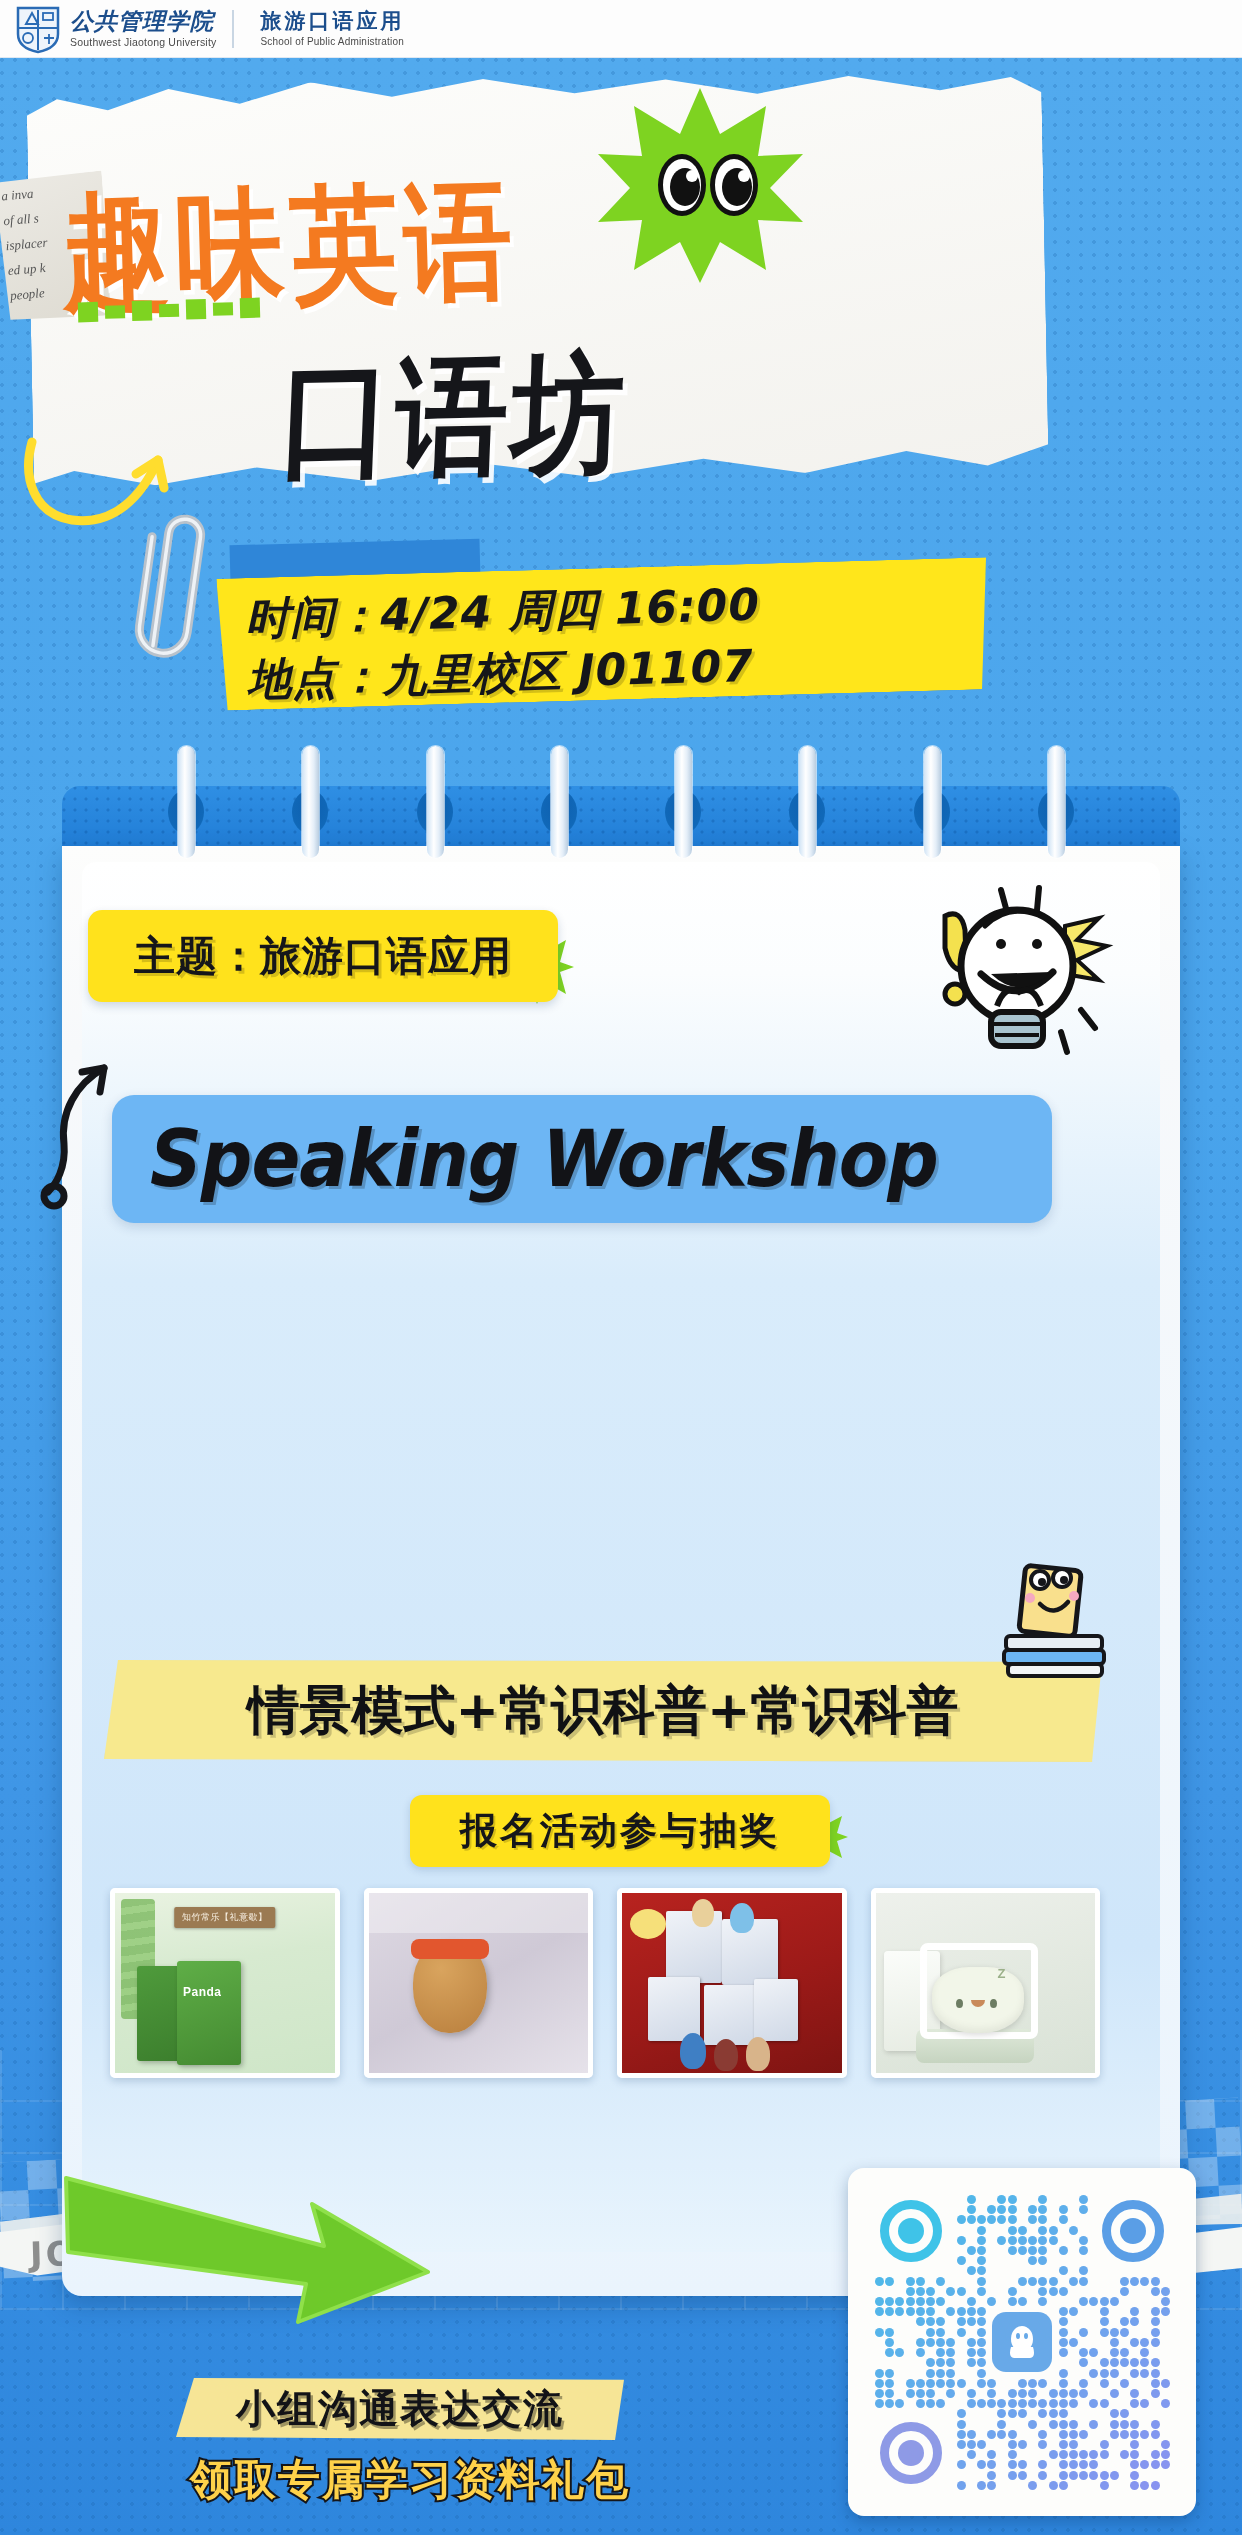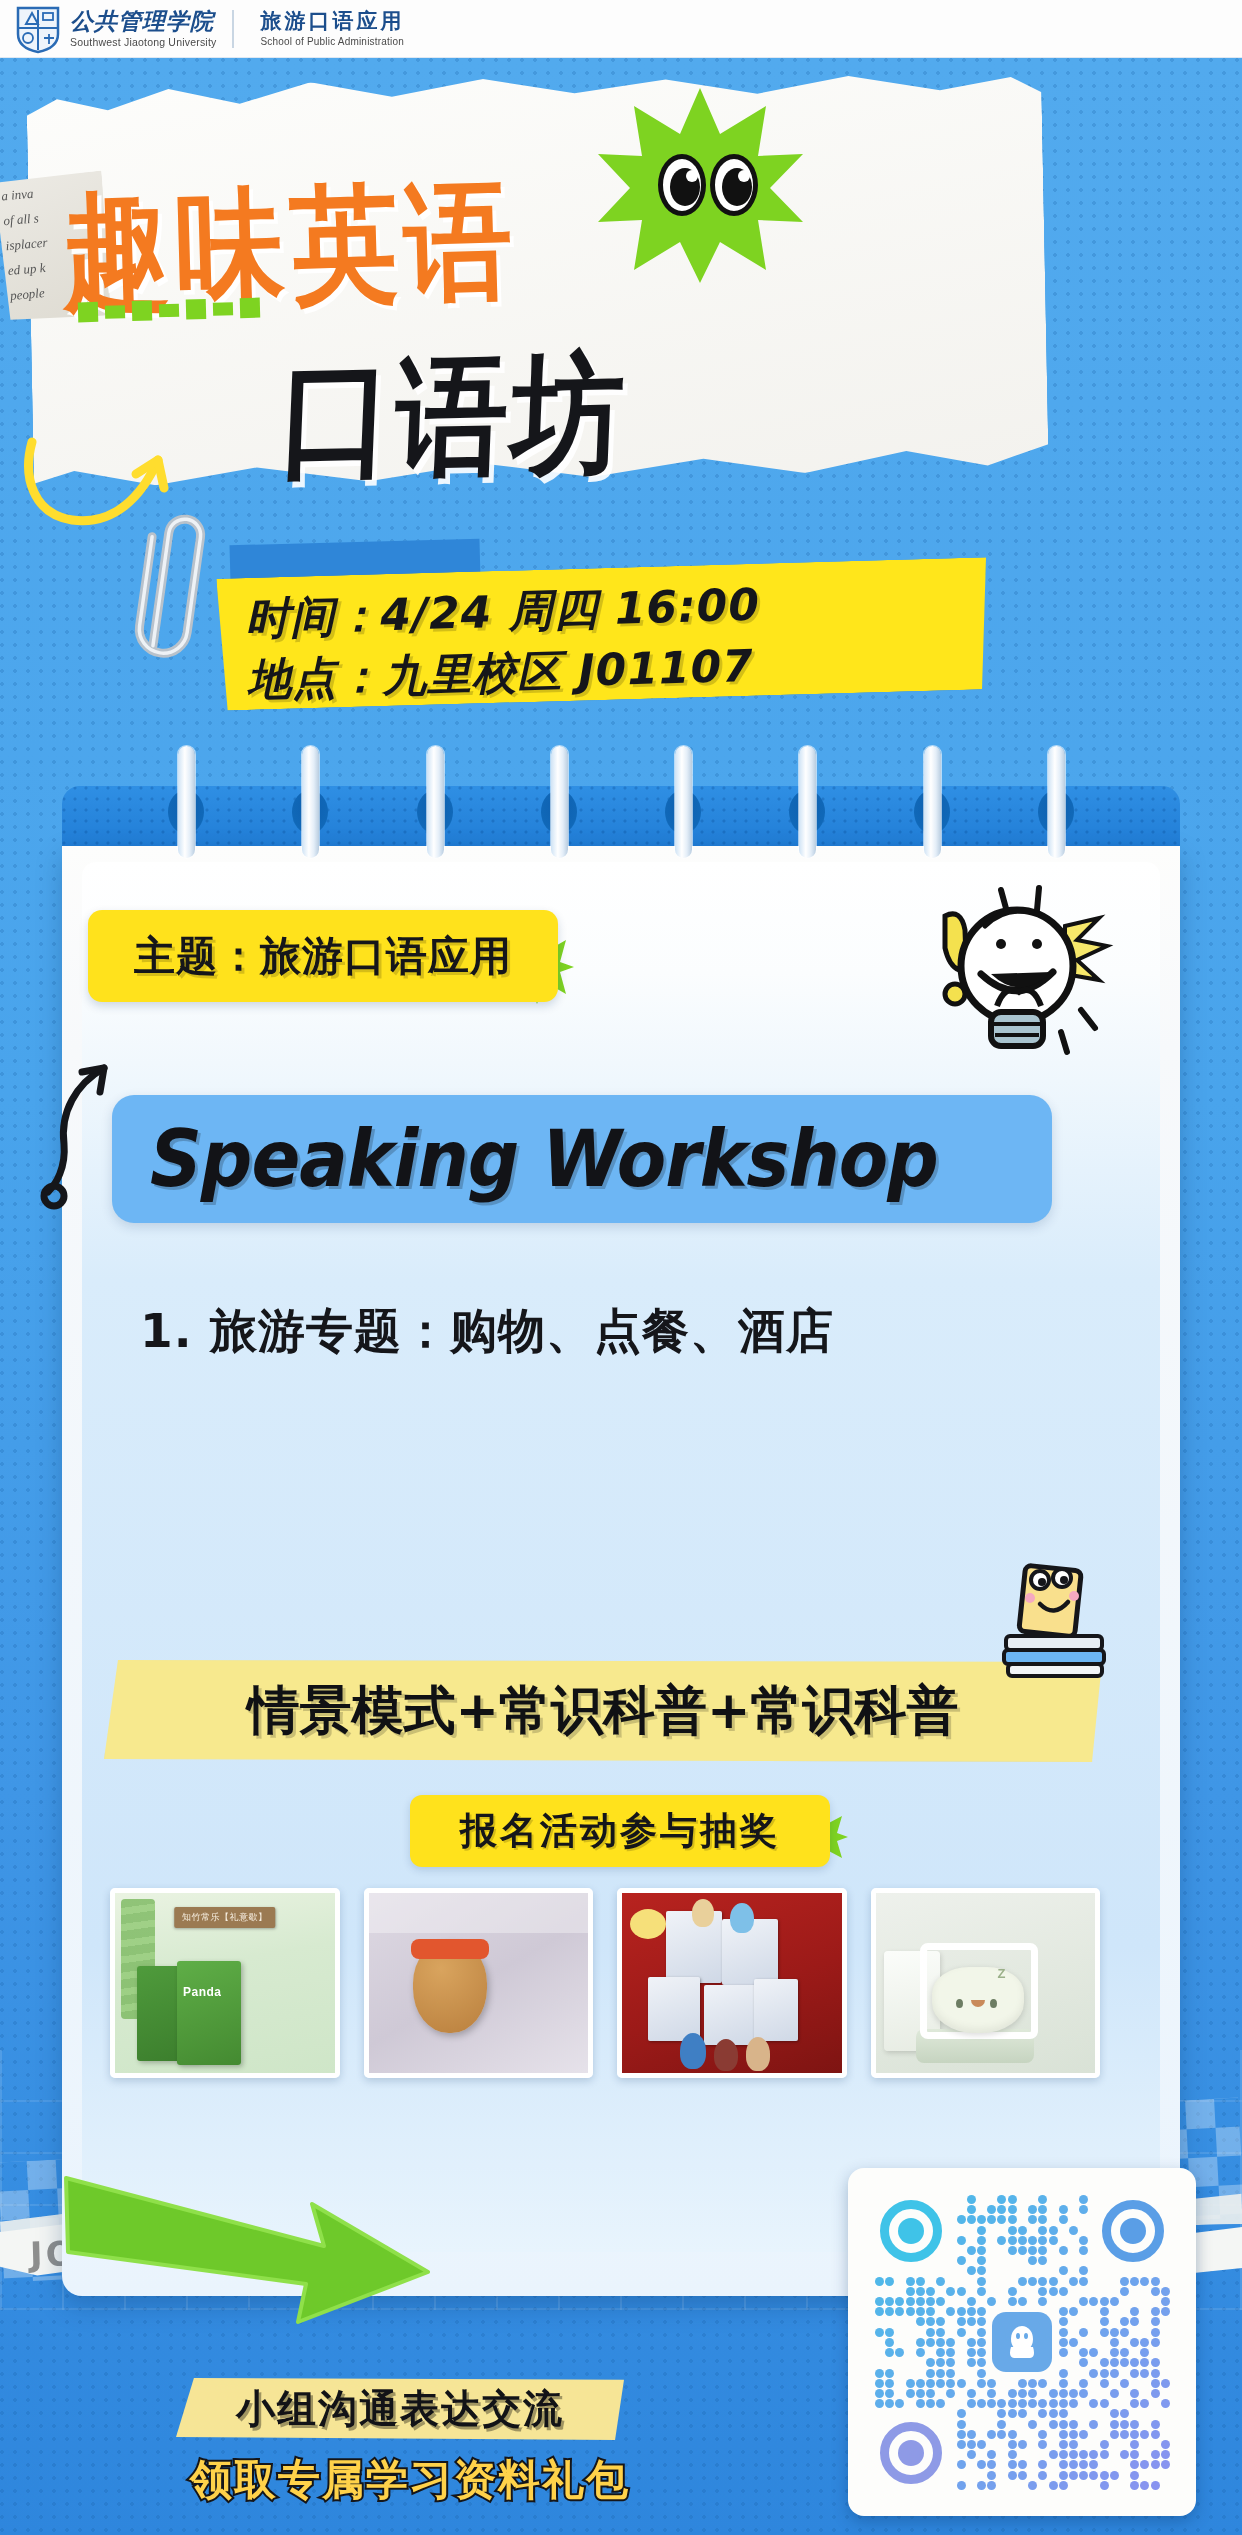--- a/index.html
+++ b/index.html
@@ -430,21 +430,20 @@
     <path d="M66 8 L44 12 M66 8 L62 32" fill="none" stroke="#15161a" stroke-width="7" stroke-linecap="round"></path>
     <circle cx="16" cy="136" r="10" fill="none" stroke="#15161a" stroke-width="7"></circle>
   </svg>
 </div>
 
 <div id="sw">
   <span>Speaking Workshop</span>
 </div>
 
 <div id="list">
-  <div class="li">1. 旅游专题：购物、点餐、酒店</div>
 </div>
 
 <div id="books">
   <svg width="110" height="120" viewBox="0 0 110 120">
     <rect x="22" y="10" width="56" height="66" rx="6" fill="#f9e08d" stroke="#15161a" stroke-width="5" transform="rotate(6 50 44)"></rect>
     <circle cx="40" cy="22" r="9" fill="#fff" stroke="#15161a" stroke-width="4"></circle>
     <circle cx="62" cy="20" r="9" fill="#fff" stroke="#15161a" stroke-width="4"></circle>
     <circle cx="42" cy="24" r="4" fill="#15161a"></circle>
     <circle cx="64" cy="22" r="4" fill="#15161a"></circle>
     <path d="M40 46 q14 14 28 -2" fill="none" stroke="#15161a" stroke-width="4.5" stroke-linecap="round"></path>

